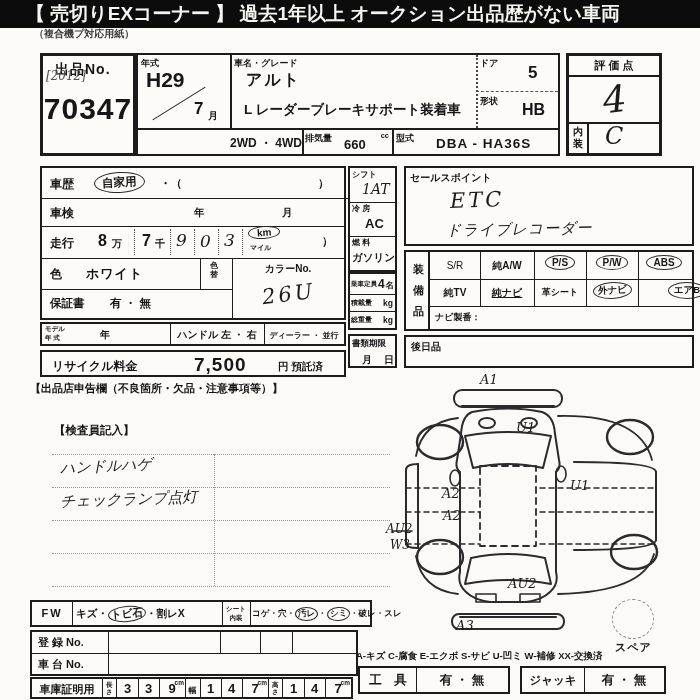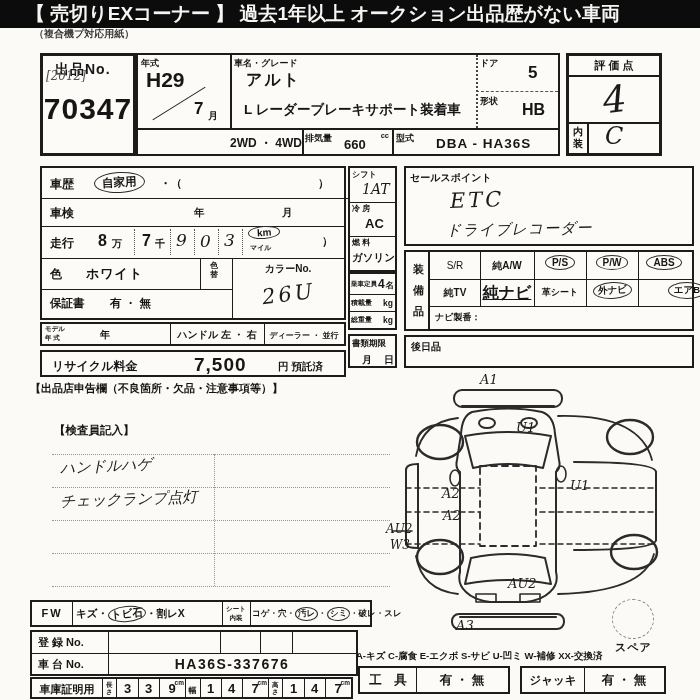--- a/index.html
+++ b/index.html
@@ -199,21 +199,21 @@
     <div class="abs" style="left:24px;top:0;width:262px;height:27px;border-bottom:1.5px solid #1c1c1c;">
       <div class="abs cellR" style="left:0;top:0;width:50px;height:27px;text-align:center;"><span style="font-size:10px;font-weight:normal;line-height:27px;">S/R</span></div>
       <div class="abs cellR" style="left:50px;top:0;width:54px;height:27px;text-align:center;"><span style="font-size:10px;font-weight:bold;line-height:27px;">純A/W</span></div>
       <div class="abs cellR" style="left:104px;top:0;width:52px;height:27px;text-align:center;"><span class="oval" style="font-size:10px;font-weight:bold;padding:1px 6px;">P/S</span></div>
       <div class="abs cellR" style="left:156px;top:0;width:52px;height:27px;text-align:center;"><span class="oval" style="font-size:10px;font-weight:bold;padding:1px 6px;">P/W</span></div>
       <div class="abs" style="left:208px;top:0;width:52px;height:27px;text-align:center;"><span class="oval" style="font-size:10px;font-weight:bold;padding:1px 6px;">ABS</span></div>
     </div>
 
     <div class="abs" style="left:24px;top:27px;width:262px;height:27px;border-bottom:1.5px solid #1c1c1c;">
       <div class="abs cellR" style="left:0;top:0;width:50px;height:27px;text-align:center;"><span style="font-size:10px;font-weight:bold;line-height:27px;">純TV</span></div>
-      <div class="abs cellR" style="left:50px;top:0;width:54px;height:27px;text-align:center;"><span style="font-size:16px;font-weight:bold;line-height:27px;text-decoration:underline;">純ナビ</span></div>
+      <div class="abs cellR" style="left:50px;top:0;width:54px;height:27px;text-align:center;"><span style="font-size:10px;font-weight:bold;line-height:27px;text-decoration:underline;">純ナビ</span></div>
       <div class="abs cellR" style="left:104px;top:0;width:52px;height:27px;text-align:center;"><span style="font-size:9px;font-weight:bold;line-height:27px;">革シート</span></div>
       <div class="abs cellR" style="left:156px;top:0;width:52px;height:27px;text-align:center;"><span class="oval" style="font-size:9.5px;font-weight:bold;padding:1px 4px;transform:rotate(-3deg);display:inline-block;">外ナビ</span></div>
       <div class="abs" style="left:208px;top:0;width:52px;height:27px;text-align:right;padding-left:16px;"><span class="oval" style="font-size:9.5px;font-weight:bold;padding:1px 5px;">エアB</span></div>
     </div>
     <div class="abs" style="left:24px;top:54px;width:262px;height:23px;">
       <span class="abs bold" style="left:5px;top:5px;font-size:9px;">ナビ製番：</span>
     </div>
   </div>
 
   <div class="bx" style="left:404px;top:335px;width:290px;height:33px;">
@@ -320,23 +320,20 @@
       </div>
       <div class="abs cellR" style="left:76px;top:0;width:112px;height:21px;"></div>
       <div class="abs cellR" style="left:188px;top:0;width:40px;height:21px;"></div>
       <div class="abs cellR" style="left:228px;top:0;width:32px;height:21px;"></div>
       <div class="abs" style="left:260px;top:0;width:64px;height:21px;"></div>
     </div>
     <div class="abs" style="left:0;top:21px;width:324px;height:21px;border-top:1.5px solid #1c1c1c;">
       <div class="abs cellR" style="left:0;top:0;width:76px;height:21px;">
         <span class="bold" style="font-size:11px;line-height:21px;padding-left:6px;">車 台 No.</span>
       </div>
-      <div class="abs" style="left:76px;top:0;width:248px;height:21px;text-align:center;">
-        <span class="bold" style="font-size:14px;line-height:20px;letter-spacing:1.5px;">HA36S-337676</span>
-      </div>
     </div>
   </div>
 
   <div class="bx" style="left:30px;top:677px;width:323px;height:22px;">
     <div class="abs cellR" style="left:0;top:0;width:70px;height:18px;text-align:center;">
       <span class="bold" style="font-size:11px;line-height:18px;">車庫証明用</span>
     </div>
     <div class="abs cellR vst" style="left:70px;top:0;width:15px;height:18px;font-size:6.5px;padding:2px 0 0 4px;box-sizing:border-box;">長さ</div>
     <div class="abs cellR" style="left:85px;top:0;width:21px;height:18px;text-align:center;"><span class="bold" style="font-size:13px;line-height:18px;">3</span></div>
     <div class="abs cellR" style="left:106px;top:0;width:21px;height:18px;text-align:center;"><span class="bold" style="font-size:13px;line-height:18px;">3</span></div>

